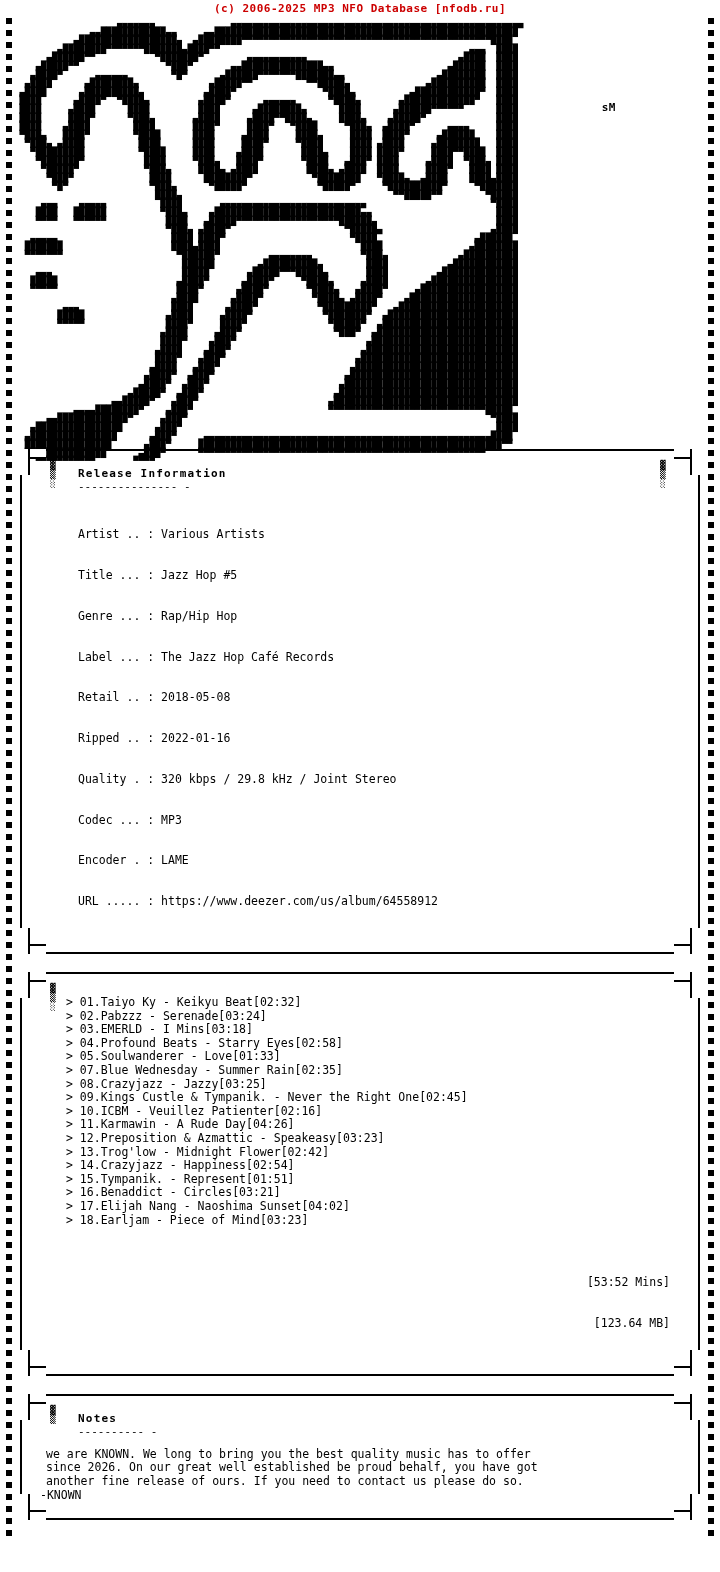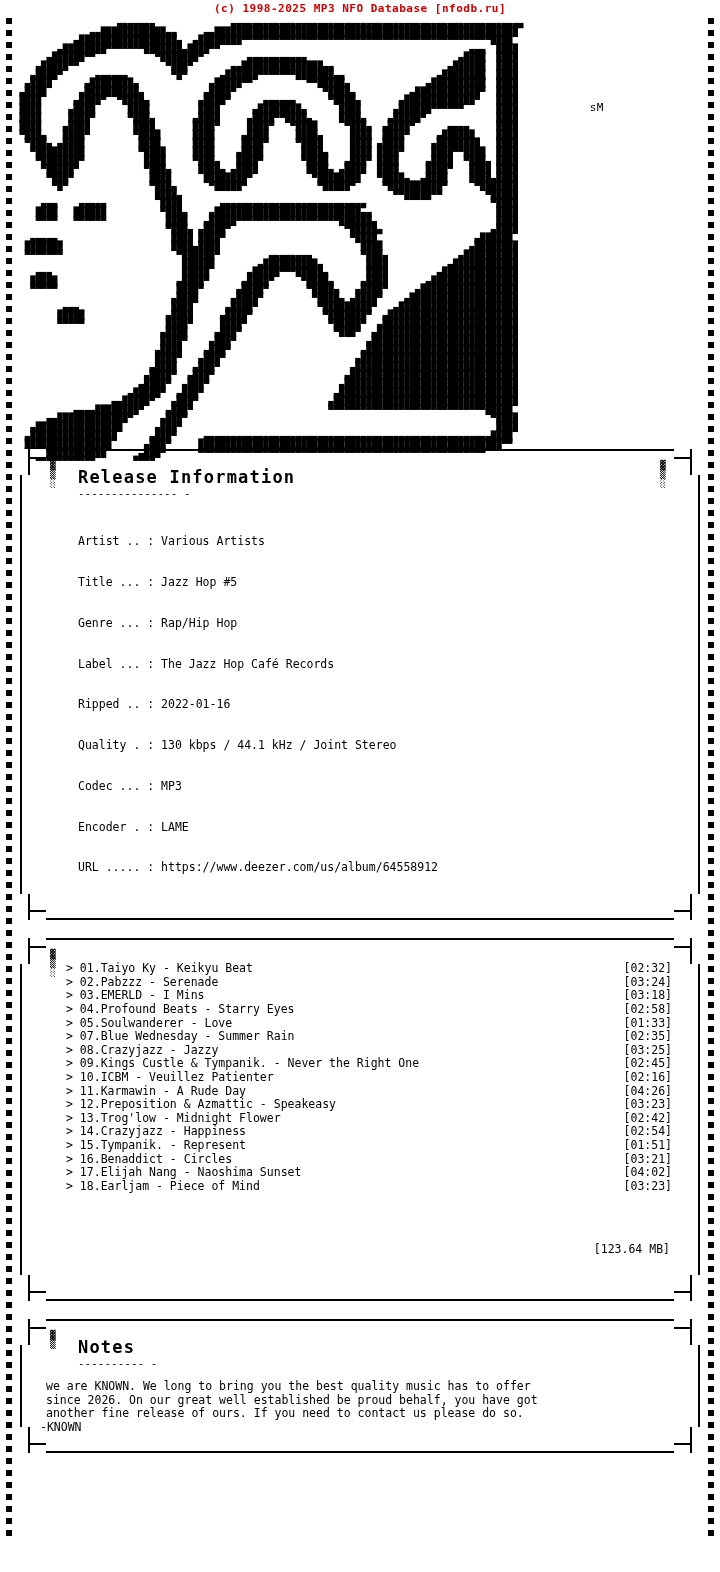--- a/index.html
+++ b/index.html
@@ -54,24 +54,24 @@
     font-size: 9px;
     line-height: 8.6px;
     letter-spacing: 0px;
     white-space: pre;
     color: #000;
     padding-left: 14px;
     font-weight: bold;
   }
   .sm-tag {
     position: absolute;
-    right: 116px;
+    right: 104px;
     top: 82px;
     font-size: 11px;
-    font-weight: normal;
+    font-weight: bold;
     letter-spacing: 0.5px;
   }
 
   
   .section {
     position: relative;
     margin: 0 20px 18px 20px;
     padding: 0;
   }
   .frame {
@@ -99,21 +99,21 @@
     width: 10px;
     font-size: 9px;
     line-height: 9px;
     white-space: pre;
     color: #000;
   }
   .dither.l { left: 28px; top: 10px; }
   .dither.r { right: 28px; top: 10px; }
 
   .sec-title {
-    font-size: 17px;
+    font-size: 11px;
     font-weight: bold;
     letter-spacing: 1.2px;
     margin: 2px 0 0 38px;
   }
   .sec-rule {
     font-size: 11px;
     letter-spacing: 0px;
     margin: 0 0 8px 38px;
     white-space: pre;
   }
@@ -137,21 +137,21 @@
   .tl-head-right .sec-title,
   .tl-head-right .sec-rule { margin-left: 0; }
 
   .tracks {
     margin: 8px 0 0 26px;
     font-size: 11.5px;
     line-height: 13.6px;
   }
   .track {
     display: flex;
-    justify-content: space-between;
+    justify-content: flex-start;
     white-space: pre;
   }
   .track .tnum { white-space: pre; }
   .track .tdur { margin-right: 8px; }
   .totals {
     margin: 22px 10px 0 0;
     text-align: right;
     font-size: 11.5px;
     line-height: 13.6px;
     white-space: pre;
@@ -166,21 +166,21 @@
   .notes-body {
     margin: 10px 0 0 6px;
   }
   .sig { }
 </style>
 </head>
 <body>
 
 <div class="page">
 
-  <div class="credit">(c) 1998-2025 MP3 NFO Database [nfodb.ru]</div>
+  <div class="credit">(c) 2006-2025 MP3 NFO Database [nfodb.ru]</div>
 
   <div class="rail left"></div>
   <div class="rail right"></div>
 
   <div class="logo-wrap">
     <div class="logo-art">                   ▄▄▄▄▄▄▄              ▄▄▄▄▄▄▄▄▄▄▄▄▄▄▄▄▄▄▄▄▄▄▄▄▄▄▄▄▄▄▄▄▄▄▄▄▄▄▄▄▄▄▄▄▄▄▄▄▄▄▄▄▄▄
               ▄▄████████████▄▄     ▄▄████████████████████████████████████████████████████████
            ▄██████████████████▄  ▄████████▀▀▀▀▀▀▀▀▀▀▀▀▀▀▀▀▀▀▀▀▀▀▀▀▀▀▀▀▀▀▀▀▀▀▀▀▀▀▀▀▀▀▀▀▀▀████
         ▄████████▀▀▀▀▀▀▀███████▄████▀▀                                              ▄▄▄  ████
       ▄██████▀▀           ▀███████▀        ▄▄▄▄▄▄▄▄▄▄▄                            ▄████  ████
@@ -252,22 +252,23 @@
 ░</span>
 
       <div class="sec-title">Release Information</div>
       <div class="sec-rule">--------------- -</div>
 
       <div class="info-list">
         <div class="info-row">Artist .. : Various Artists</div>
         <div class="info-row">Title ... : Jazz Hop #5</div>
         <div class="info-row">Genre ... : Rap/Hip Hop</div>
         <div class="info-row">Label ... : The Jazz Hop Café Records</div>
+        <div class="info-row">Retail .. : 2018-05-08</div>
         <div class="info-row">Ripped .. : 2022-01-16</div>
-        <div class="info-row">Quality . : 130 kbps / 44.1 kHz / Joint Stereo</div>
+        <div class="info-row">Quality . : 320 kbps / 29.8 kHz / Joint Stereo</div>
         <div class="info-row">Codec ... : MP3</div>
         <div class="info-row">Encoder . : LAME</div>
         <div class="info-row">URL ..... : https://www.deezer.com/us/album/64558912</div>
       </div>
     </div>
   </div>
 
   <div class="section">
     <div class="frame">
       <span class="notch tl"></span>
@@ -297,20 +298,21 @@
         <div class="track"><span class="tnum"><span>&gt; 12.</span><span>Preposition &amp; Azmattic - Speakeasy</span></span><span class="tdur">[03:23]</span></div>
         <div class="track"><span class="tnum"><span>&gt; 13.</span><span>Trog'low - Midnight Flower</span></span><span class="tdur">[02:42]</span></div>
         <div class="track"><span class="tnum"><span>&gt; 14.</span><span>Crazyjazz - Happiness</span></span><span class="tdur">[02:54]</span></div>
         <div class="track"><span class="tnum"><span>&gt; 15.</span><span>Tympanik. - Represent</span></span><span class="tdur">[01:51]</span></div>
         <div class="track"><span class="tnum"><span>&gt; 16.</span><span>Benaddict - Circles</span></span><span class="tdur">[03:21]</span></div>
         <div class="track"><span class="tnum"><span>&gt; 17.</span><span>Elijah Nang - Naoshima Sunset</span></span><span class="tdur">[04:02]</span></div>
         <div class="track"><span class="tnum"><span>&gt; 18.</span><span>Earljam - Piece of Mind</span></span><span class="tdur">[03:23]</span></div>
       </div>
 
       <div class="totals">
+        <div>[53:52 Mins]</div>
         <div>[123.64 MB]</div>
       </div>
     </div>
   </div>
 
   <div class="section">
     <div class="frame">
       <span class="notch tl"></span>
         <span class="notch tl2"></span>
       <span class="notch tr"></span>

